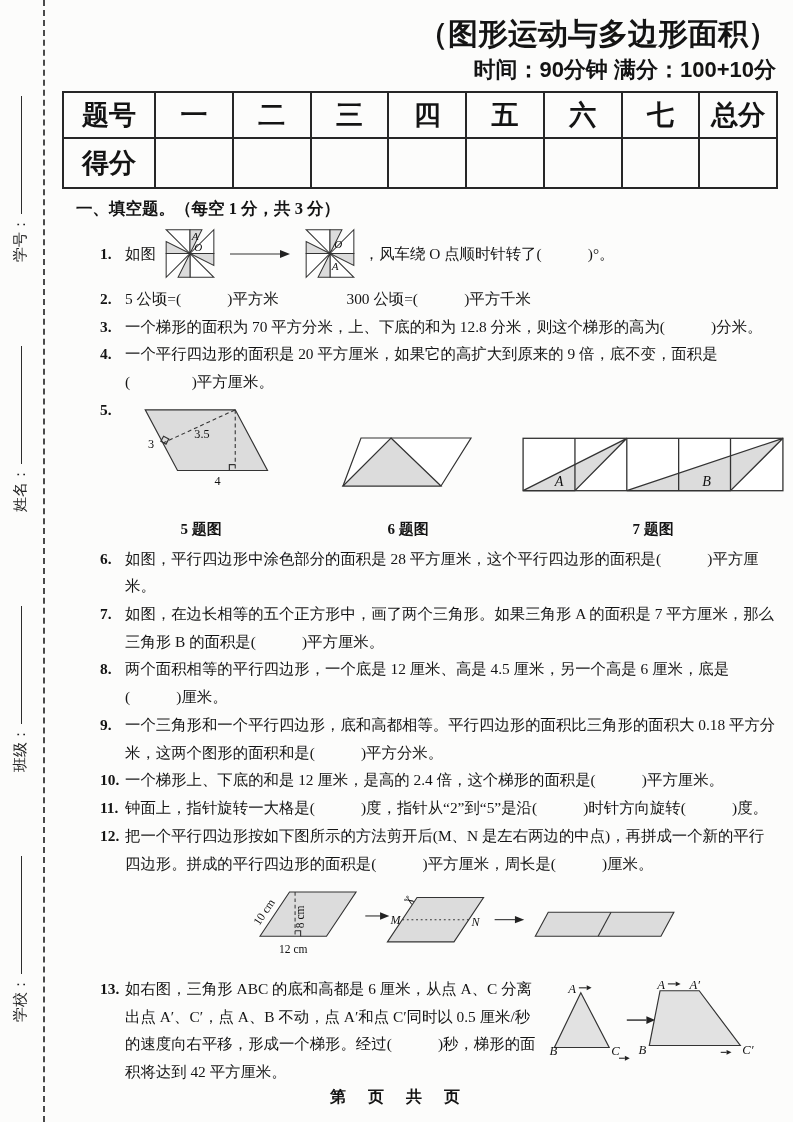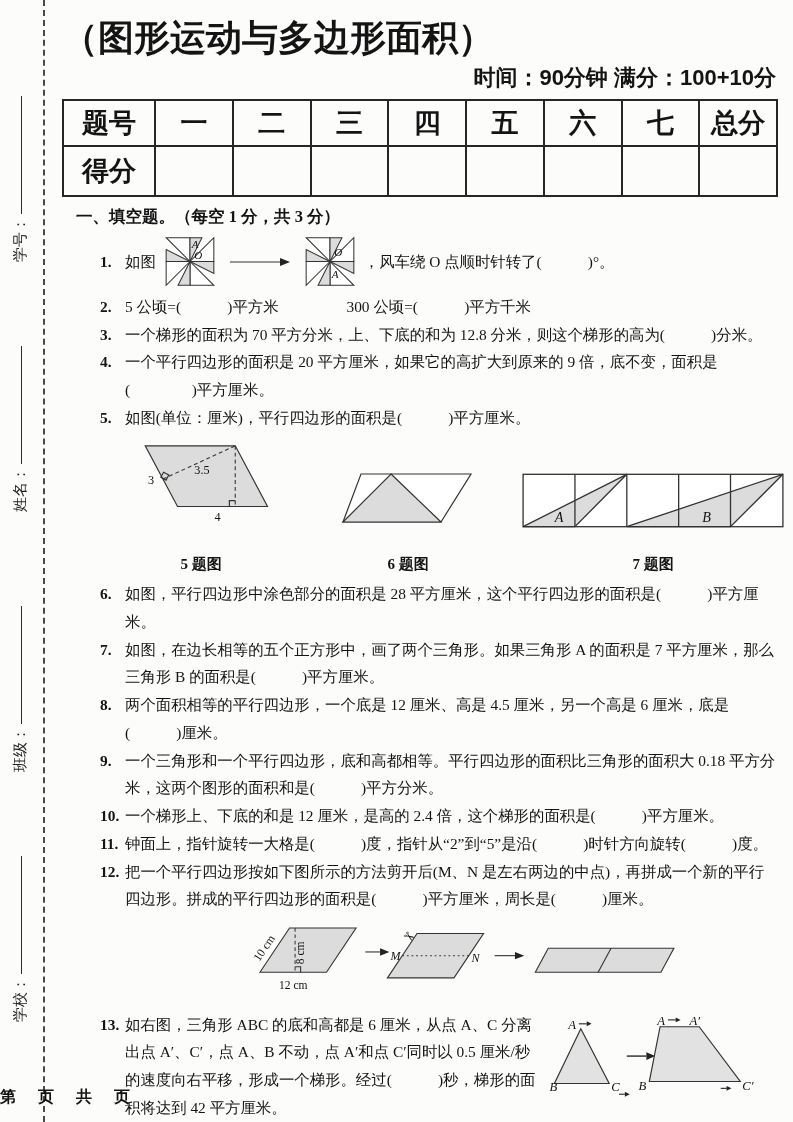--- a/index.html
+++ b/index.html
@@ -5,22 +5,22 @@
   html,body { margin:0; padding:0; background:#e8e8e8; }
   .page { position:relative; width:793px; height:1122px; background:#fcfcfb;
           font-family:"Liberation Serif","DejaVu Serif",serif; color:#141414; overflow:hidden; margin:0 auto; }
   .side-divider { position:absolute; left:43px; top:0; bottom:0; border-left:2px dashed #4a4a4a; }
   .side-item { position:absolute; left:-80px; width:200px; height:20px; transform:rotate(-90deg);
                display:flex; align-items:center; font-size:15px; color:#222; white-space:nowrap; }
   .side-line { display:inline-block; width:118px; border-bottom:1.6px solid #2d2d2d; height:2px; margin-left:3px; }
   .main { position:absolute; left:62px; top:0; width:716px; }
   .title { text-align:center; font-family:"Liberation Sans","DejaVu Sans",sans-serif; font-weight:bold;
            font-size:37px; margin-top:28px; letter-spacing:1px; }
-  .subtitle { text-align:left; font-family:"Liberation Sans","DejaVu Sans",sans-serif; font-weight:bold;
-              font-size:36px; margin-top:14px; }
+  .subtitle { text-align:right; font-family:"Liberation Sans","DejaVu Sans",sans-serif; font-weight:bold;
+              font-size:30px; margin-top:14px; }
   .info { text-align:right; font-family:"Liberation Sans","DejaVu Sans",sans-serif; font-weight:bold;
           font-size:22px; margin-top:0; padding-right:2px; }
   table.score { border-collapse:collapse; width:100%; margin-top:6px; table-layout:fixed; }
   table.score td { border:2px solid #262626; text-align:center; font-weight:bold; font-size:27px; }
   table.score tr.r1 td { height:42px; }
   table.score tr.r2 td { height:46px; }
   .section-title { font-weight:bold; font-size:16.5px; margin:9px 0 2px 14px; }
   .qs { margin-left:38px; font-size:15.4px; line-height:1.8; }
   .q { position:relative; padding-left:25px; }
   .qnum { position:absolute; left:0; font-weight:bold; }
@@ -28,21 +28,21 @@
   .q1row .qnum-inline { font-weight:bold; width:25px; flex:0 0 auto; }
   .q1row svg { flex:0 0 auto; margin:0 4px; }
   .q2-part2 { margin-left:64px; }
   .figrow { display:flex; align-items:flex-end; gap:34px; margin:6px 0 2px 8px; }
   .figcol { text-align:center; }
   .figcap { font-weight:bold; font-size:15px; margin-top:15px; }
   .fig12wrap { margin:2px 0 2px 146px; }
   .q13 { display:flex; }
   .q13text { width:464px; position:relative; padding-left:25px; }
   .q13fig { margin:4px 0 0 8px; flex:0 0 auto; }
-  .footer { position:absolute; bottom:14px; left:0; width:100%; 
+  .footer { position:absolute; bottom:14px; left:0; width:100%; text-align:center;
             font-weight:bold; font-size:16px; letter-spacing:3px; }
   
   .sh  { fill:#dcdcdc; stroke:#333; stroke-width:1.2; }
   .sh2 { fill:#e2e2e2; stroke:#333; stroke-width:1.2; }
   .wh  { fill:#ffffff; stroke:#333; stroke-width:1.2; }
   .ln  { stroke:#333; stroke-width:1.2; fill:none; }
   .dash{ stroke:#333; stroke-width:1.1; fill:none; stroke-dasharray:4 3; }
   .dot { stroke:#333; stroke-width:1.1; fill:none; stroke-dasharray:2 3; }
   .arr { fill:#222; stroke:none; }
   svg text { font-family:"Liberation Serif","DejaVu Serif",serif; font-style:italic; font-size:13px; fill:#111; }
@@ -186,21 +186,20 @@
         <span>一个梯形的面积为 70 平方分米，上、下底的和为 12.8 分米，则这个梯形的高为(　　　)分米。</span>
       </div>
 
       <div class="q">
         <span class="qnum">4.</span>
         <span>一个平行四边形的面积是 20 平方厘米，如果它的高扩大到原来的 9 倍，底不变，面积是(　　　　)平方厘米。</span>
       </div>
 
       <div class="q">
         <span class="qnum">5.</span>
-        <span>如图(单位：厘米)，平行四边形的面积是(　　　)平方厘米。</span>
       </div>
 
       <div class="figrow">
         <div class="figcol">
           <svg width="186" height="90" viewBox="0 0 190 92">
             <path class="sh" d="M38,8 L130,8 L163,70 L71,70 Z"></path>
             <path class="dash" d="M56,42 L130,8"></path>
             <rect x="55" y="36" width="6" height="6" class="ln" transform="rotate(28 58 39)"></rect>
             <path class="dash" d="M130,8 L130,70"></path>
             <path class="ln" d="M124,70 L124,64 L130,64"></path>

